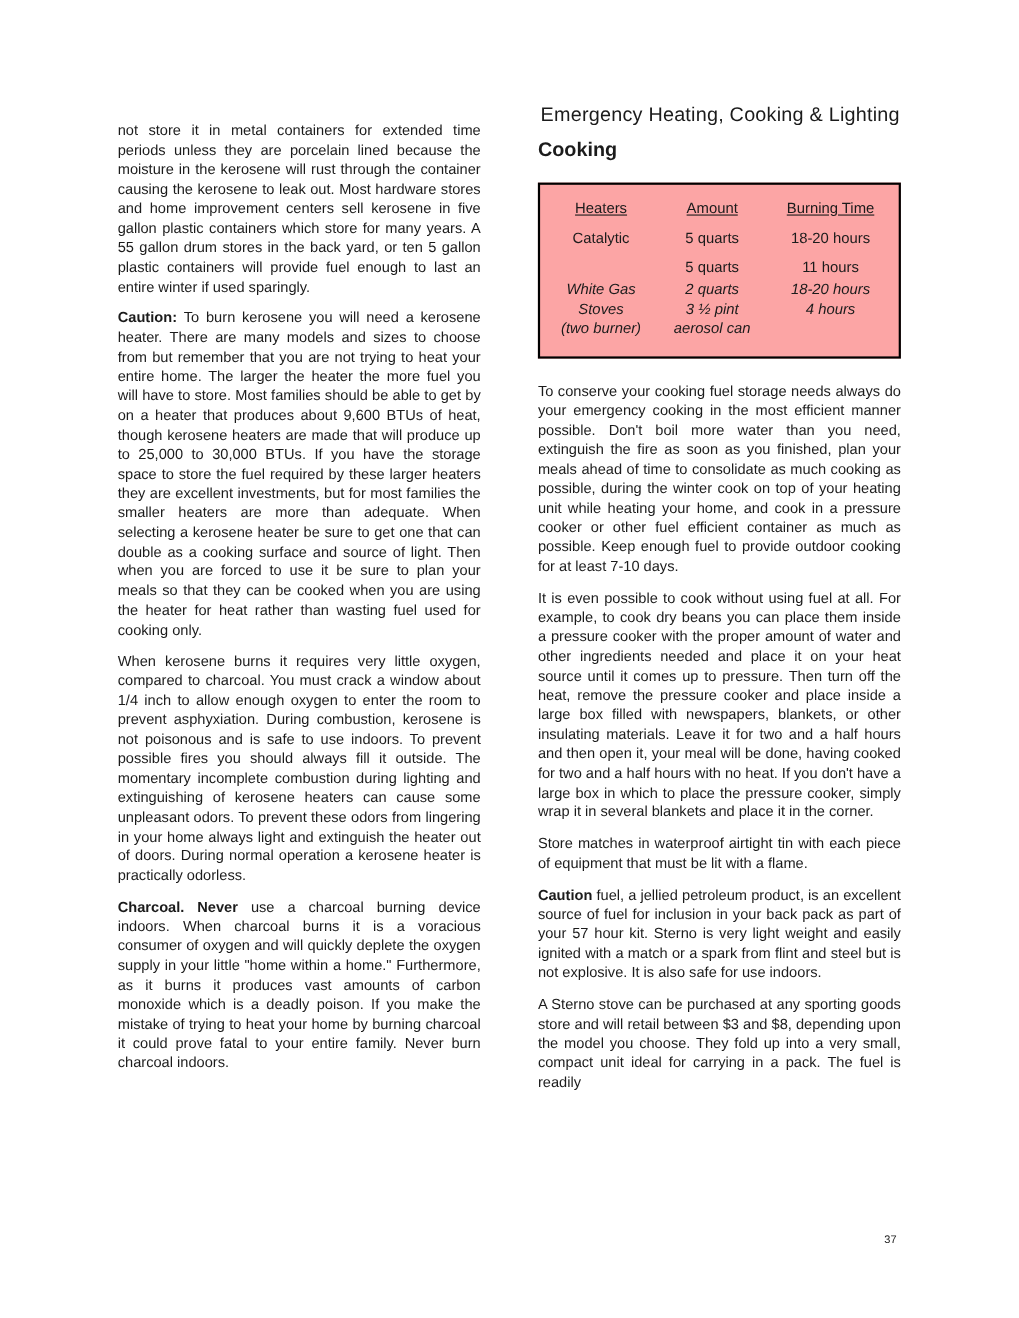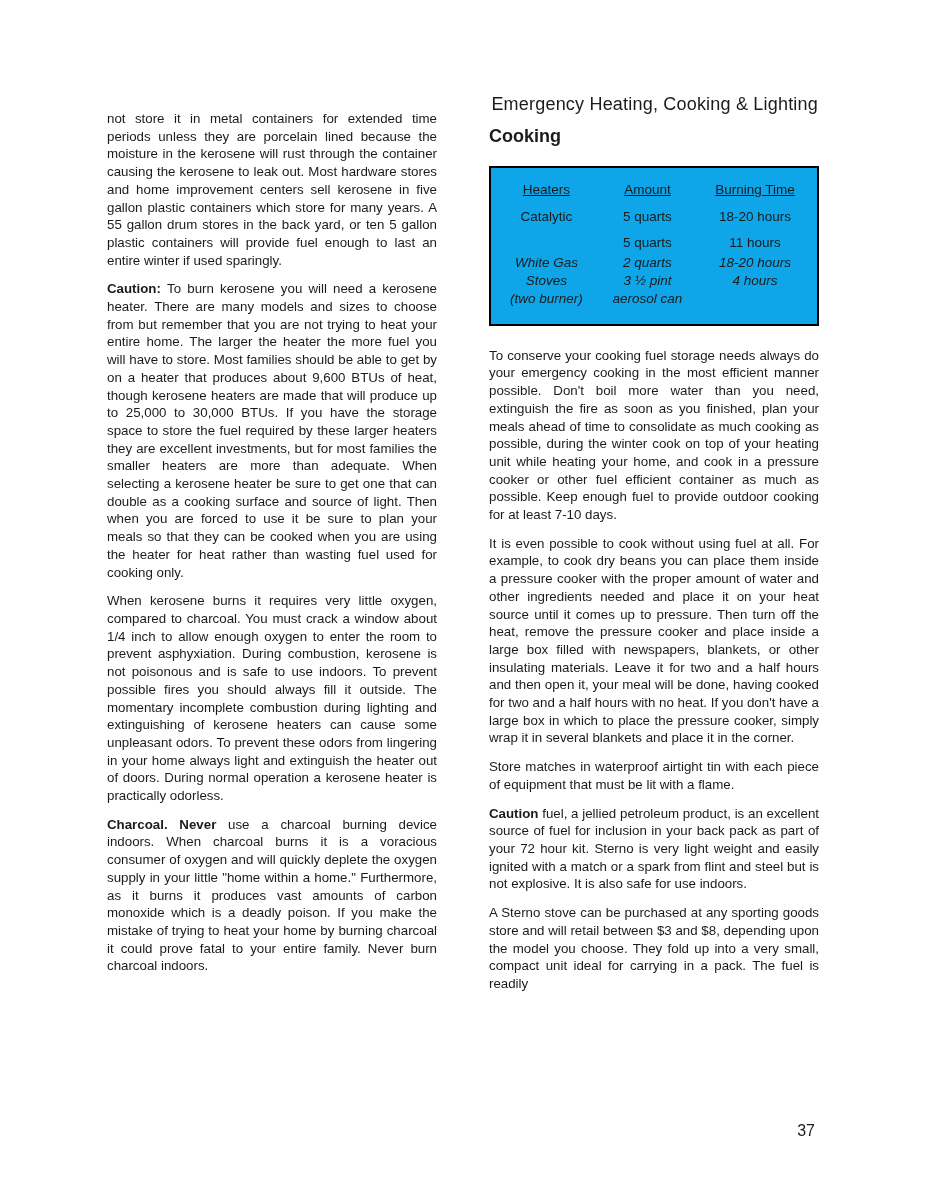--- a/index.html
+++ b/index.html
@@ -50,39 +50,39 @@
     grid-template-columns:34% 28% 38%;
   }
   .trow-head{margin-bottom:9px;}
   .trow-head .cell span{text-decoration:underline;}
   .trow-2{margin-top:8px;}
   .trow-3{margin-top:2px;font-style:italic;}
   .cell{white-space:pre-line;}
   .page-number{
     position:absolute;
     top:1122px;right:111px;
-    font-size:16px;
+    font-size:10px;
   }
 </style>
 </head>
 <body>
 
 <div class="page-title">Emergency Heating, Cooking &amp; Lighting</div>
 
 <div class="col col-left">
   <p><span class="lead"></span><span>not store it in metal containers for extended time periods unless they are porcelain lined because the moisture in the kerosene will rust through the container causing the kerosene to leak out. Most hardware stores and home improvement centers sell kerosene in five gallon plastic containers which store for many years. A 55 gallon drum stores in the back yard, or ten 5 gallon plastic containers will provide fuel enough to last an entire winter if used sparingly.</span></p>
   <p><span class="lead">Caution:</span><span>To burn kerosene you will need a kerosene heater. There are many models and sizes to choose from but remember that you are not trying to heat your entire home.  The larger the heater the more fuel you will have to store. Most families should be able to get by on a heater that produces about 9,600 BTUs of heat, though kerosene heaters are made that will produce up to 25,000 to 30,000 BTUs.  If you have the storage space to store the fuel required by these larger heaters they are excellent investments, but for most families the smaller heaters are more than adequate.  When selecting a kerosene heater be sure to get one that can double as a cooking surface and source of light.  Then when you are forced to use it be sure to plan your meals so that they can be cooked when you are using the heater for heat rather than wasting fuel used for cooking only.</span></p>
   <p><span class="lead"></span><span>When kerosene burns it requires very little oxygen, compared to charcoal.  You must crack a window about 1/4 inch to allow enough oxygen to enter the room to prevent asphyxiation. During combustion, kerosene is not poisonous and is safe to use indoors.  To prevent possible fires you should always fill it outside.  The momentary incomplete combustion during lighting and extinguishing of kerosene heaters can cause some unpleasant odors.  To prevent these odors from lingering in your home always light and extinguish the heater out of doors. During normal operation a kerosene heater is practically odorless.</span></p>
   <p><span class="lead">Charcoal. Never</span><span>use a charcoal burning device indoors.  When charcoal burns it is a voracious consumer of oxygen and will quickly deplete the oxygen supply in your little "home within a home."  Furthermore, as it burns it produces vast amounts of carbon monoxide which is a deadly poison.  If you make the mistake of trying to heat your home by burning charcoal it could prove fatal to your entire family.  Never burn charcoal indoors.</span></p>
 </div>
 
 <div class="col col-right">
   <div class="section-heading">Cooking</div>
 
-  <div class="fuel-table" id="fuel-table" style="background: #0ea5e9; border-color: rgb(0, 0, 0);">
+  <div class="fuel-table" id="fuel-table" style="background: #fca5a5; border-color: rgb(0, 0, 0);">
     <div class="trow trow-head">
       <div class="cell"><span>Heaters</span></div>
       <div class="cell"><span>Amount</span></div>
       <div class="cell"><span>Burning Time</span></div>
     </div>
     <div class="trow trow-1">
       <div class="cell">Catalytic</div>
       <div class="cell">5 quarts</div>
       <div class="cell">18-20 hours</div>
     </div>
@@ -99,17 +99,17 @@
 3 ½ pint
 aerosol can</div>
       <div class="cell">18-20 hours
 4 hours</div>
     </div>
   </div>
 
   <p><span class="lead"></span><span>To conserve your cooking fuel storage needs always do your emergency cooking in the most efficient manner possible. Don't boil more water than you need, extinguish the fire as soon as you finished, plan your meals ahead of time to consolidate as much cooking as possible, during the winter cook on top of your heating unit while heating your home, and cook in a pressure cooker or other fuel efficient container as much as possible.  Keep enough fuel to provide outdoor cooking for at least 7-10 days.</span></p>
   <p><span class="lead"></span><span>It is even possible to cook without using fuel at all.  For example, to cook dry beans you can place them inside a pressure cooker with the proper amount of water and other ingredients needed and place it on your heat source until it comes up to pressure.  Then turn off the heat, remove the pressure cooker and place inside a large box filled with newspapers, blankets, or other insulating materials.  Leave it for two and a half hours and then open it, your meal will be done, having cooked for two and a half hours with no heat.  If you don't have a large box in which to place the pressure cooker, simply wrap it in several blankets and place it in the corner.</span></p>
   <p><span class="lead"></span><span>Store matches in waterproof airtight tin with each piece of equipment that must be lit with a flame.</span></p>
-  <p><span class="lead">Caution</span><span>fuel, a jellied petroleum product, is an excellent source of fuel for inclusion in your back pack as part of your 72 hour kit.  Sterno is very light weight and easily ignited with a match or a spark from flint and steel but is not explosive.  It is also safe for use indoors.</span></p>
+  <p><span class="lead">Caution</span><span>fuel, a jellied petroleum product, is an excellent source of fuel for inclusion in your back pack as part of your 57 hour kit.  Sterno is very light weight and easily ignited with a match or a spark from flint and steel but is not explosive.  It is also safe for use indoors.</span></p>
   <p><span class="lead"></span><span>A Sterno stove can be purchased at any sporting goods store and will retail between $3 and $8, depending upon the model you choose. They fold up into a very small, compact unit ideal for carrying in a pack.  The fuel is readily</span></p>
 </div>
 
 <div class="page-number">37</div>
 
 </body></html>

